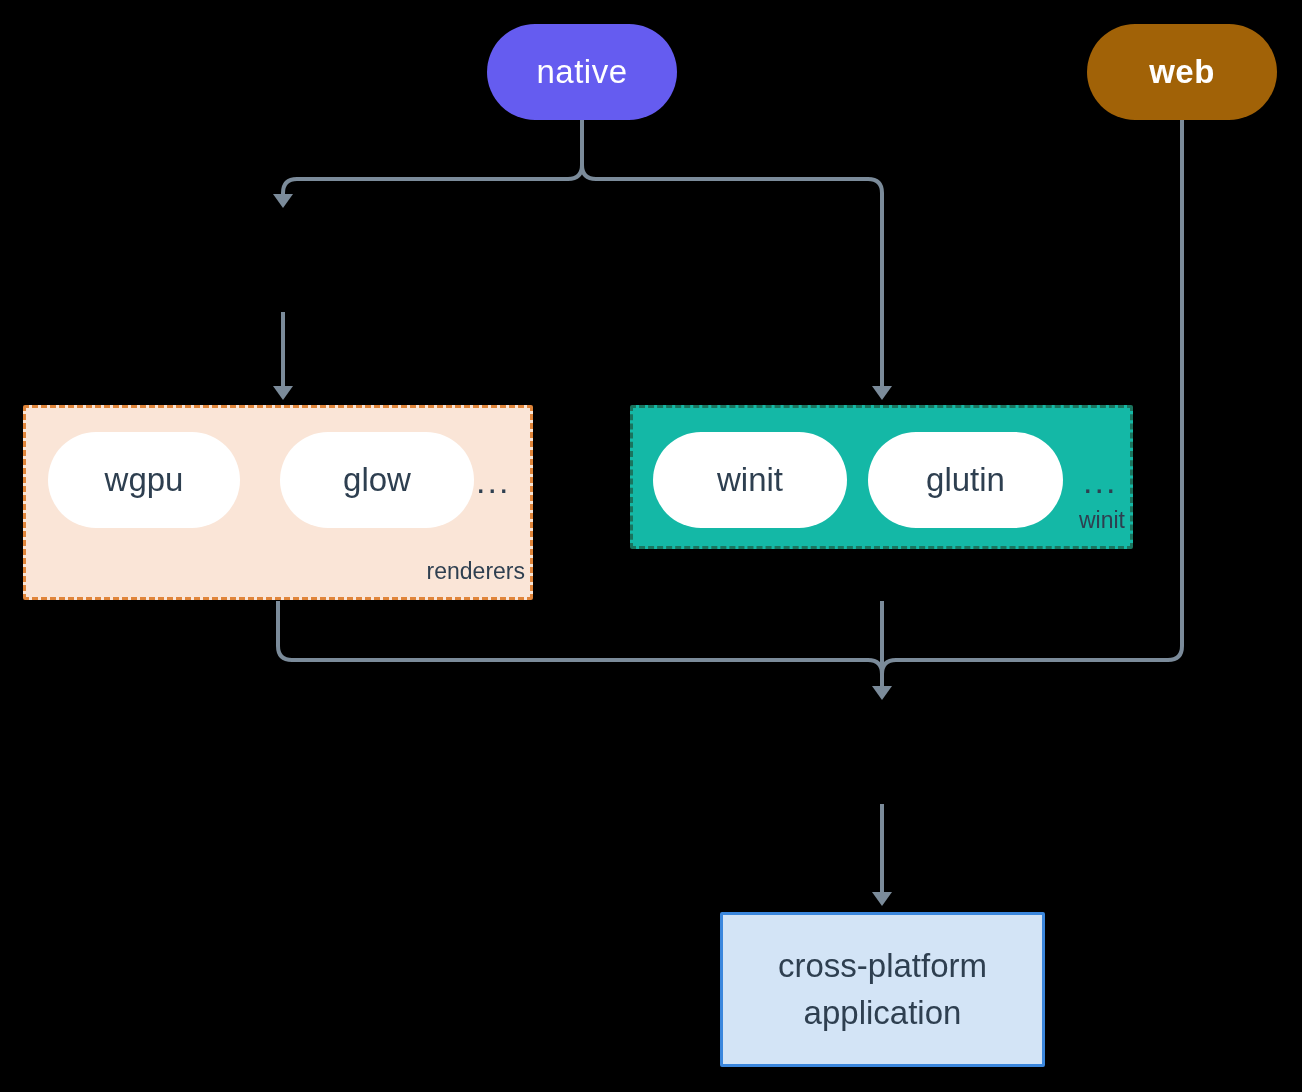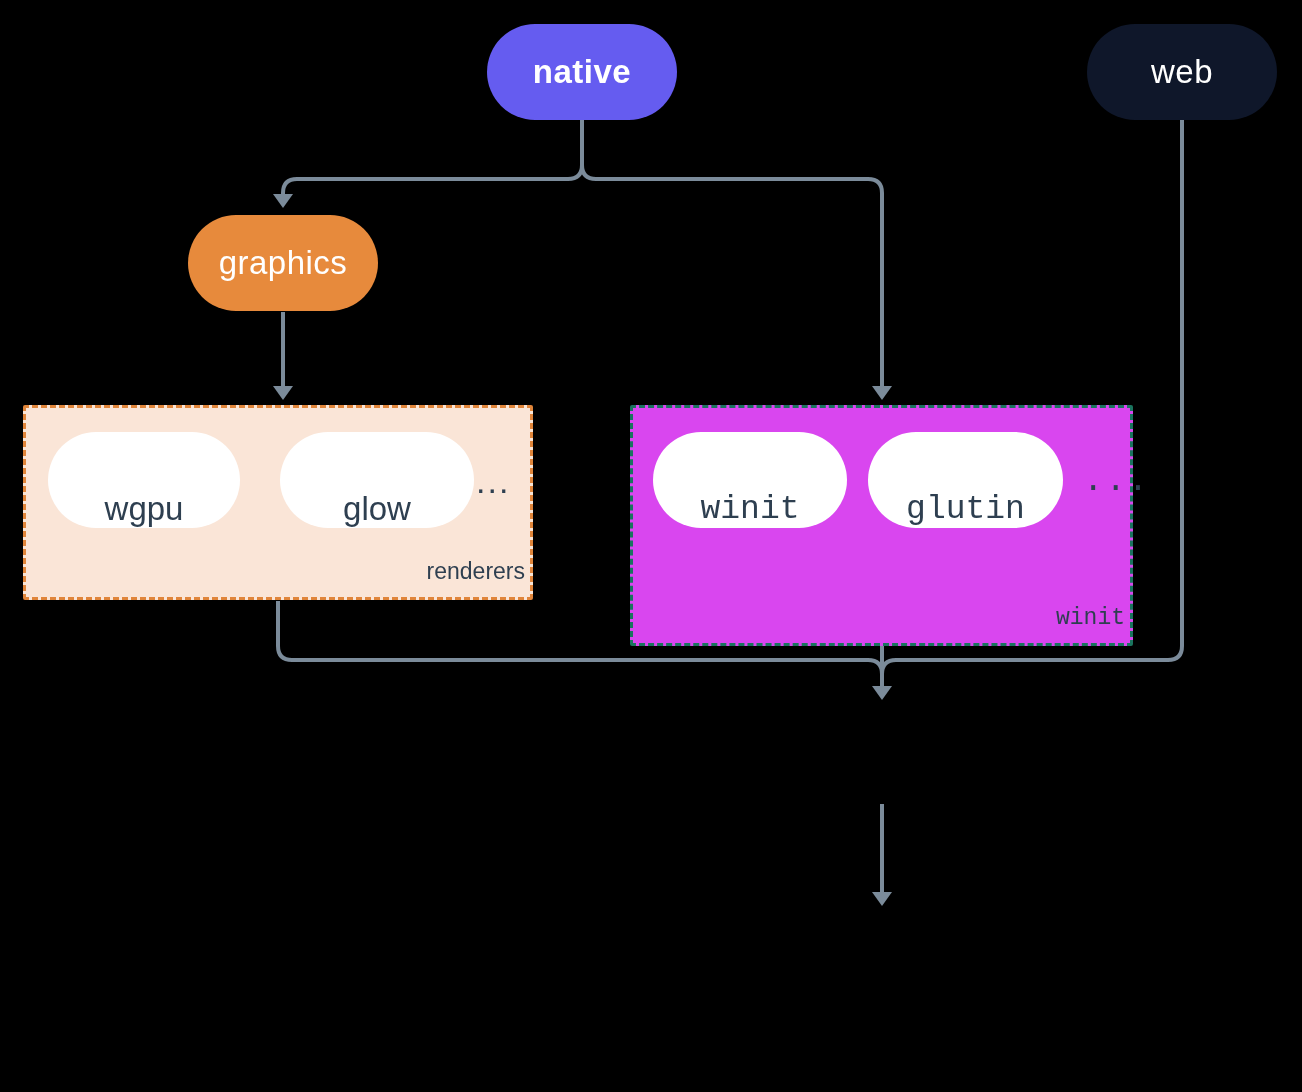--- a/index.html
+++ b/index.html
@@ -36,21 +36,21 @@
   }
   .group-box {
     position: absolute;
     z-index: 1;
     box-sizing: border-box;
     border-radius: 2px;
   }
   .group-box .inner-pill {
     position: absolute;
     display: flex;
-    align-items: flex-end;
+    align-items: center;
     justify-content: center;
     width: 194px;
     height: 96px;
     border-radius: 48px;
     background: #FFFFFF;
     color: #2E3F50;
     font-size: 33px;
   }
   .ellipsis {
     position: absolute;
@@ -99,49 +99,49 @@
     </g>
     <g fill="#7B8B9A">
       <polygon points="283,208 273,194 293,194"></polygon>
       <polygon points="882,400 872,386 892,386"></polygon>
       <polygon points="283,400 273,386 293,386"></polygon>
       <polygon points="882,700 872,686 892,686"></polygon>
       <polygon points="882,906 872,892 892,892"></polygon>
     </g>
   </svg>
 
-  <div class="pill" style="left: 487px; top: 24px; background-color: rgb(101, 92, 240); font-weight: bold;">
+  <div class="pill" style="left: 487px; top: 24px; background-color: rgb(101, 92, 240);">
     <span>native</span>
   </div>
 
-  <div class="pill" style="left: 1087px; top: 24px; background-color: #0f172a;">
+  <div class="pill" style="left: 1087px; top: 24px; background-color: #a16207; font-weight: bold;">
     <span>web</span>
   </div>
 
-  <div class="pill" style="left: 188px; top: 215px; background-color: rgb(231, 138, 60);">
-    <span>graphics</span>
-  </div>
 
   <div class="group-box" style="left: 23px; top: 405px; width: 510px; height: 195px; border: 3px dashed rgb(224, 133, 58); background-color: rgb(250, 229, 215);">
     <div class="inner-pill" style="left:22px; top:24px; width:192px;">
       <span>wgpu</span>
     </div>
     <div class="inner-pill" style="left:254px; top:24px; width:194px;">
       <span>glow</span>
     </div>
     <span class="ellipsis" style="left:450px; top:54px;">...</span>
     <span class="group-label">renderers</span>
   </div>
 
-  <div class="group-box" style="left: 630px; top: 405px; width: 503px; height: 241px; border: 3px dashed rgb(26, 116, 94); background-color: #d946ef; font-family: Liberation Mono, monospace;">
+  <div class="group-box" style="left: 630px; top: 405px; width: 503px; height: 144px; border: 3px dashed rgb(26, 116, 94); background-color: #14b8a6;">
     <div class="inner-pill" style="left:20px; top:24px; width:194px;">
       <span>winit</span>
     </div>
     <div class="inner-pill" style="left:235px; top:24px; width:195px;">
       <span>glutin</span>
     </div>
     <span class="ellipsis" style="left:450px; top:54px;">...</span>
     <span class="group-label">winit</span>
   </div>
 
 
+  <div class="app-box" style="left: 720px; top: 912px; width: 325px; height: 155px; background-color: rgb(211, 228, 246); border-color: rgb(59, 135, 221);">
+    <span>cross-platform application</span>
+  </div>
 
 </div>
 
 </body></html>

